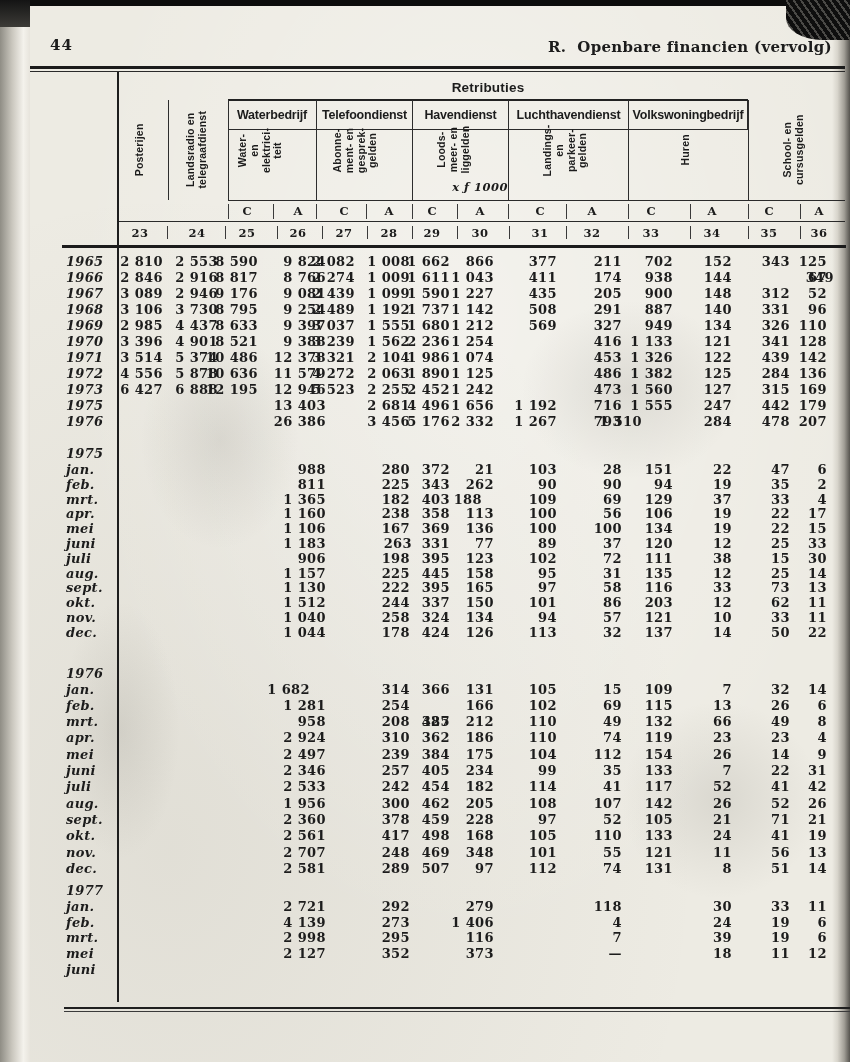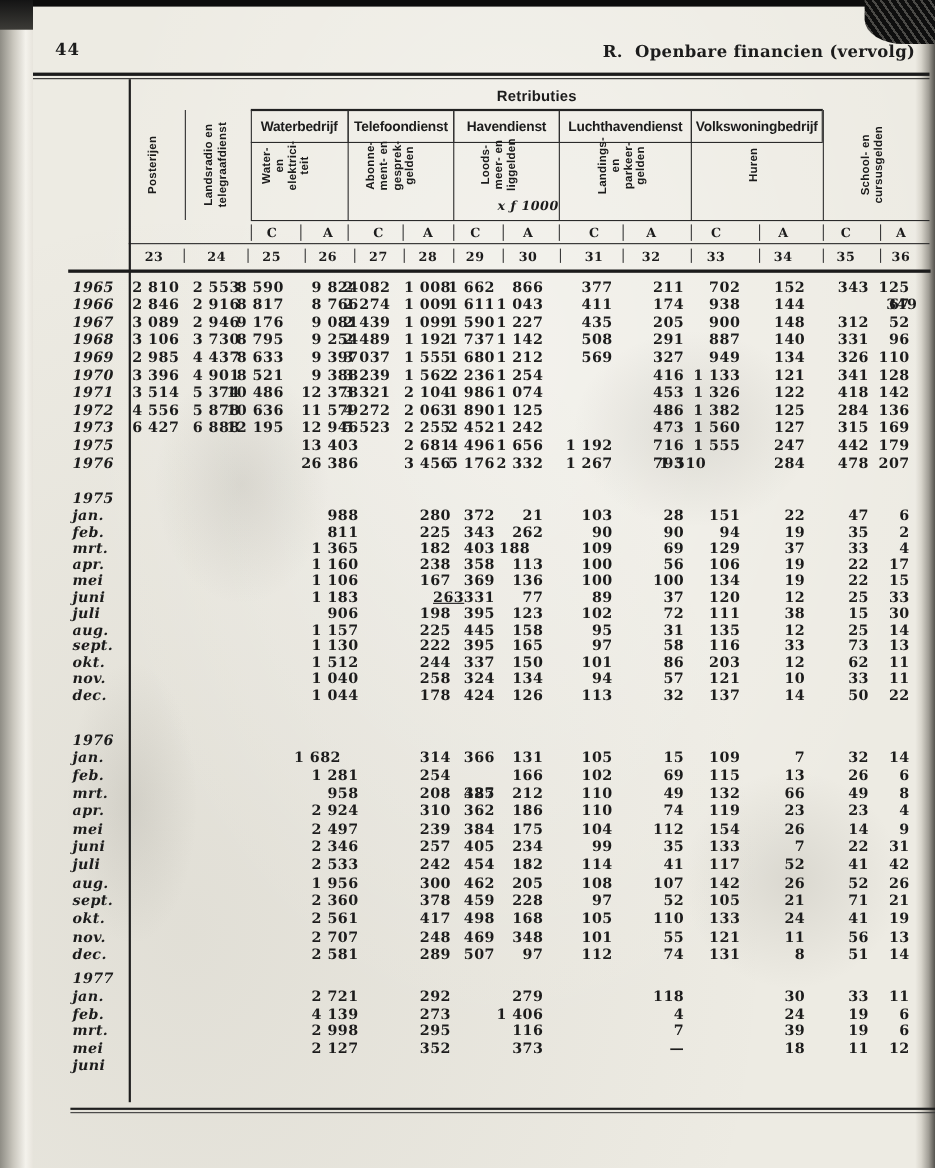--- a/index.html
+++ b/index.html
@@ -312,21 +312,21 @@
         <div class="cell" style="left: 100px;">5 374</div>
         <div class="cell" style="left: 140px;">10 486</div>
         <div class="cell" style="left: 208px;">12 378</div>
         <div class="cell" style="left: 237px;">3 321</div>
         <div class="cell" style="left: 292px;">2 104</div>
         <div class="cell" style="left: 332px;">1 986</div>
         <div class="cell" style="left: 376px;">1 074</div>
         <div class="cell" style="left: 504px;">453</div>
         <div class="cell" style="left: 555px;">1 326</div>
         <div class="cell" style="left: 614px;">122</div>
-        <div class="cell" style="left: 672px;">418</div>
+        <div class="cell" style="left: 672px;">439</div>
         <div class="cell" style="left: 709px;">142</div>
       </div>
       <div class="row rY">
         <div class="rlabel">1972</div>
         <div class="cell" style="left: 45px;">4 556</div>
         <div class="cell" style="left: 100px;">5 878</div>
         <div class="cell" style="left: 140px;">10 636</div>
         <div class="cell" style="left: 208px;">11 579</div>
         <div class="cell" style="left: 237px;">4 272</div>
         <div class="cell" style="left: 292px;">2 063</div>
@@ -445,21 +445,21 @@
         <div class="cell" style="left: 439px;">100</div>
         <div class="cell" style="left: 504px;">100</div>
         <div class="cell" style="left: 555px;">134</div>
         <div class="cell" style="left: 614px;">19</div>
         <div class="cell" style="left: 672px;">22</div>
         <div class="cell" style="left: 709px;">15</div>
       </div>
       <div class="row rM5">
         <div class="rlabel">juni</div>
         <div class="cell" style="left: 208px;">1 183</div>
-        <div class="cell" style="left: 304px; text-decoration: underline;">263</div>
+        <div class="cell" style="left: 294px;">263</div>
         <div class="cell" style="left: 332px;">331</div>
         <div class="cell" style="left: 376px;">77</div>
         <div class="cell" style="left: 439px;">89</div>
         <div class="cell" style="left: 504px;">37</div>
         <div class="cell" style="left: 555px;">120</div>
         <div class="cell" style="left: 614px;">12</div>
         <div class="cell" style="left: 672px;">25</div>
         <div class="cell" style="left: 709px;">33</div>
       </div>
       <div class="row rM5">

